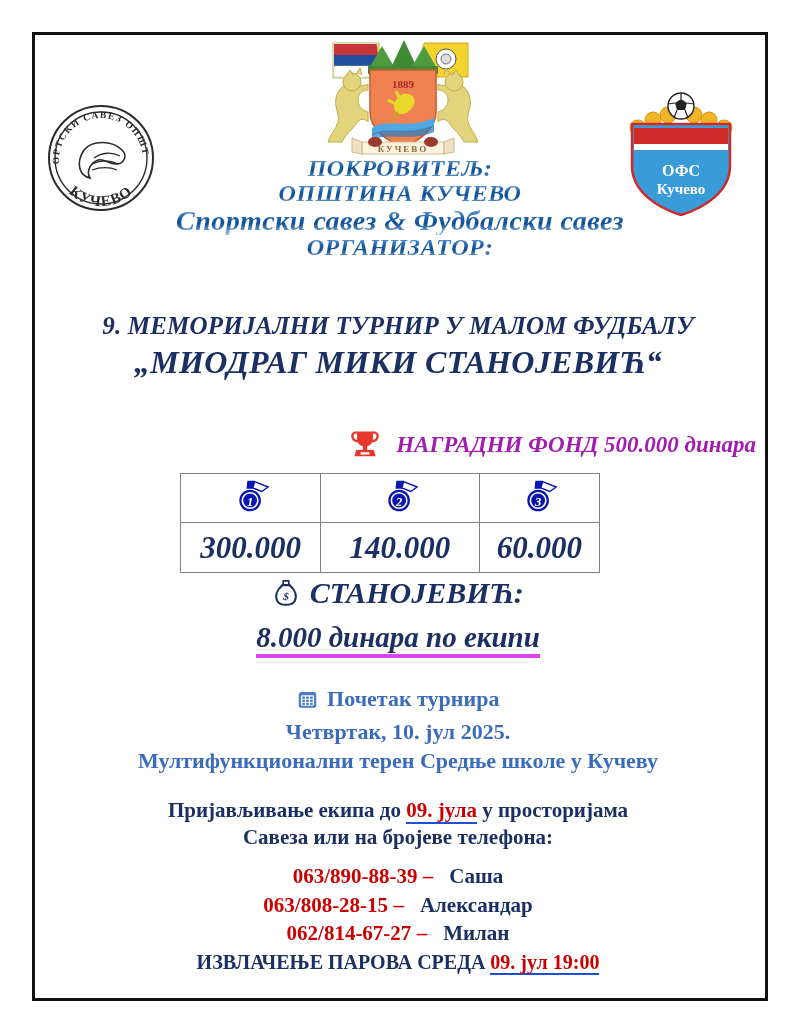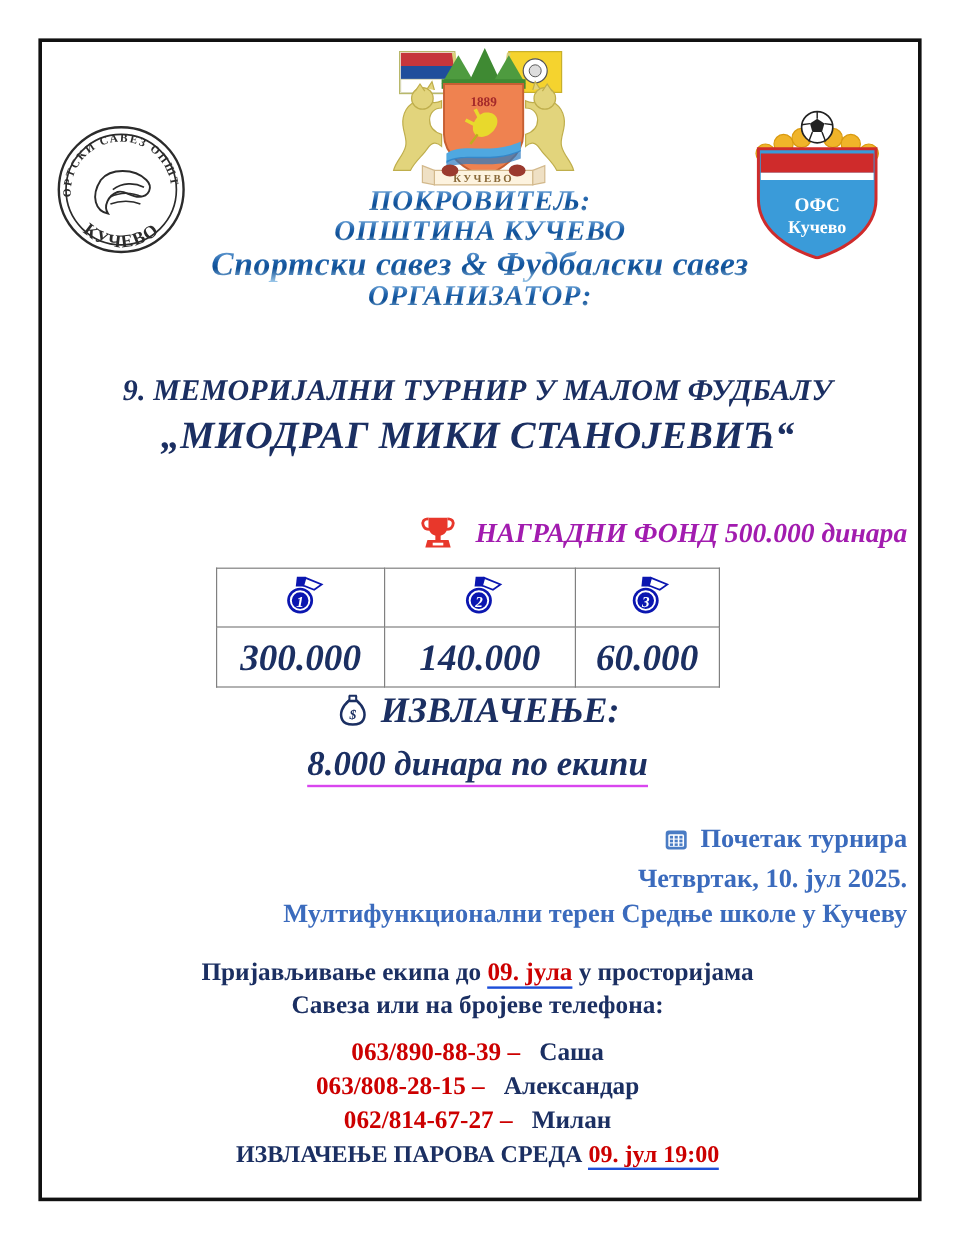--- a/index.html
+++ b/index.html
@@ -149,31 +149,31 @@
     white-space: nowrap;
   }
   .kot-title .ico { vertical-align: -5px; margin-right: 2px; }
   .kot-amount {
     font-size: 29px;
     font-weight: bold;
     font-style: italic;
     margin-top: 6px;
   }
   .kot-amount span {
-    border-bottom: 2px solid #d946ef;
+    border-bottom: 4px solid #d946ef;
     padding-bottom: 1px;
   }
 
   
   .start-block {
     position: absolute;
     left: 40px;
     top: 686px;
     width: 716px;
-    text-align: right;
+    text-align: center;
     color: #3b6bbd;
     font-weight: bold;
   }
   .start-l1 { font-size: 22px; white-space: nowrap; }
   .start-l1 .ico { vertical-align: -4px; margin-right: 4px; }
   .start-l2 { font-size: 22px; margin-top: 3px; }
   .start-l3 { font-size: 22px; margin-top: 3px; }
 
   
   .contact-block {
@@ -388,21 +388,21 @@
     </table>
 
   <div class="kot-block">
     <div class="kot-title">
       <span class="ico">
         <svg viewBox="0 0 32 34" width="28" height="30" aria-hidden="true">
           <path d="M13,3 C12,5 14,6 12,8 L20,8 C18,6 20,5 19,3 Z" fill="none" stroke="#1b2f62" stroke-width="2"></path>
           <path d="M12,8 C6,13 3,20 6,26 C9,32 23,32 26,26 C29,20 26,13 20,8 Z" fill="none" stroke="#1b2f62" stroke-width="2.4"></path>
           <text x="16" y="25" text-anchor="middle" font-family="Liberation Serif, serif" font-size="13" font-weight="bold" font-style="italic" fill="#1b2f62">$</text>
         </svg>
-      </span><span>ИЗВЛАЧЕЊЕ:</span>
+      </span><span>СТАНОЈЕВИЋ:</span>
     </div>
     <div class="kot-amount">
       <span>8.000 динара по екипи</span>
     </div>
   </div>
 
   <div class="start-block">
     <div class="start-l1">
       <span class="ico">
         <svg viewBox="0 0 24 24" width="21" height="21" aria-hidden="true">

